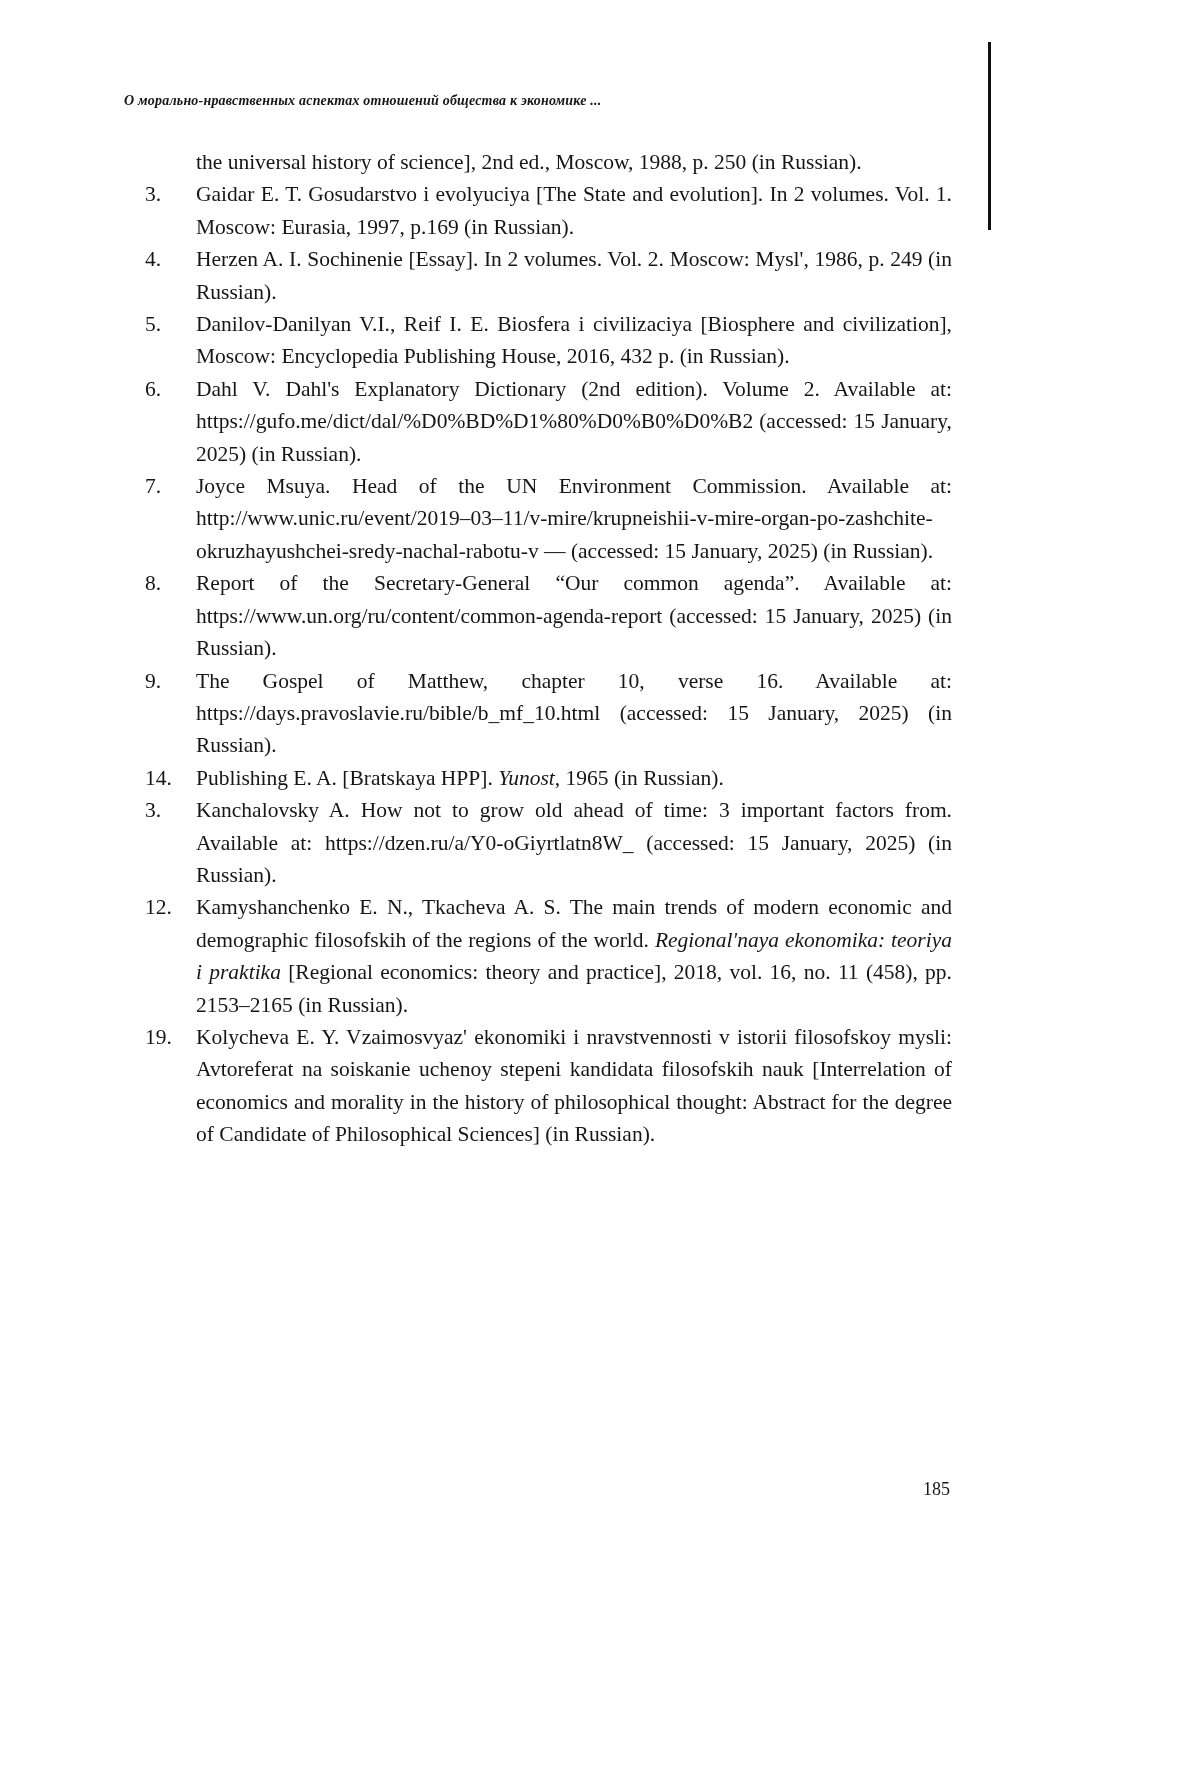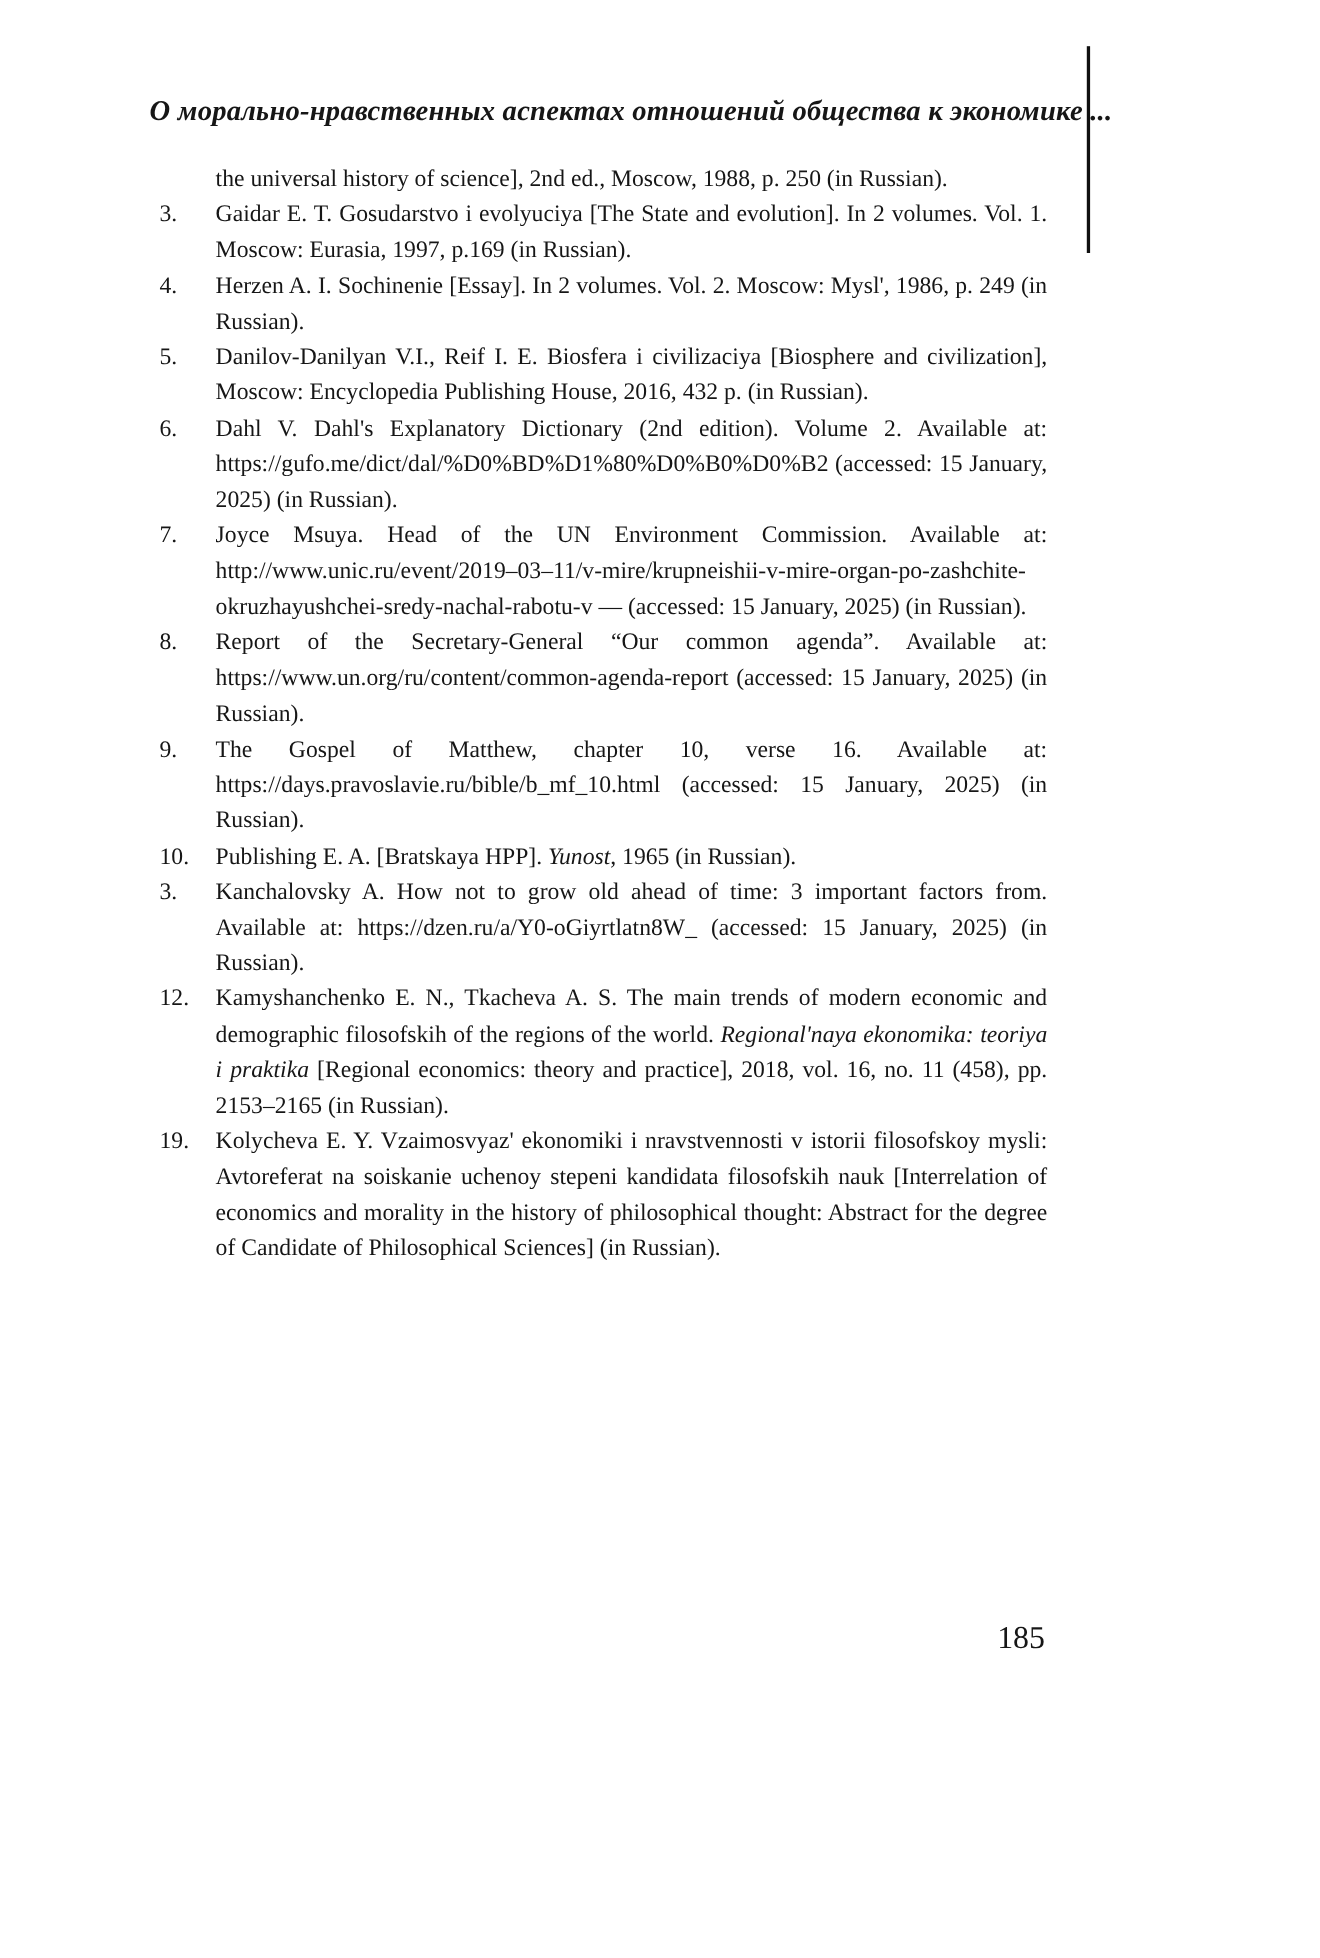--- a/index.html
+++ b/index.html
@@ -19,24 +19,24 @@
   .margin-rule {
     position: absolute;
     left: 988px;
     top: 42px;
     width: 3px;
     height: 188px;
     background: #101010;
   }
   .running-header {
     position: absolute;
-    left: 136px;
+    left: 124px;
     top: 88px;
     width: 816px;
-    font-size: 26px;
+    font-size: 14px;
     line-height: 26px;
     font-weight: bold;
     font-style: italic;
     letter-spacing: 0.2px;
     white-space: nowrap;
   }
   .references {
     position: absolute;
     left: 142px;
     top: 146px;
@@ -60,21 +60,21 @@
     text-align: justify;
     text-justify: inter-word;
     word-break: break-word;
   }
   .ref-body i {
   }
   .page-number {
     position: absolute;
     top: 1476px;
     right: 250px;
-    font-size: 29px;
+    font-size: 18px;
     line-height: 26px;
     text-align: right;
   }
 </style>
 </head>
 <body>
 
 <div class="page">
 
   <div class="margin-rule"></div>
@@ -117,21 +117,21 @@
       <span class="ref-num">8.</span>
       <span class="ref-body"><span>Report of the Secretary-General “Our common agenda”. Available at: https://www.un.org/ru/content/common-agenda-report (accessed: 15 January, 2025) (in Russian).</span><i></i><span></span></span>
     </div>
 
     <div class="ref">
       <span class="ref-num">9.</span>
       <span class="ref-body"><span>The Gospel of Matthew, chapter 10, verse 16. Available at: https://days.pravoslavie.ru/bible/b_mf_10.html (accessed: 15 January, 2025) (in Russian).</span><i></i><span></span></span>
     </div>
 
     <div class="ref">
-      <span class="ref-num">10.</span>
+      <span class="ref-num">14.</span>
       <span class="ref-body"><span>Publishing E. A. [Bratskaya HPP]. </span><i>Yunost</i><span>, 1965 (in Russian).</span></span>
     </div>
 
     <div class="ref">
       <span class="ref-num">3.</span>
       <span class="ref-body"><span>Kanchalovsky A. How not to grow old ahead of time: 3 important factors from. Available at: https://dzen.ru/a/Y0-oGiyrtlatn8W_ (accessed: 15 January, 2025) (in Russian).</span><i></i><span></span></span>
     </div>
 
     <div class="ref">
       <span class="ref-num">12.</span>

